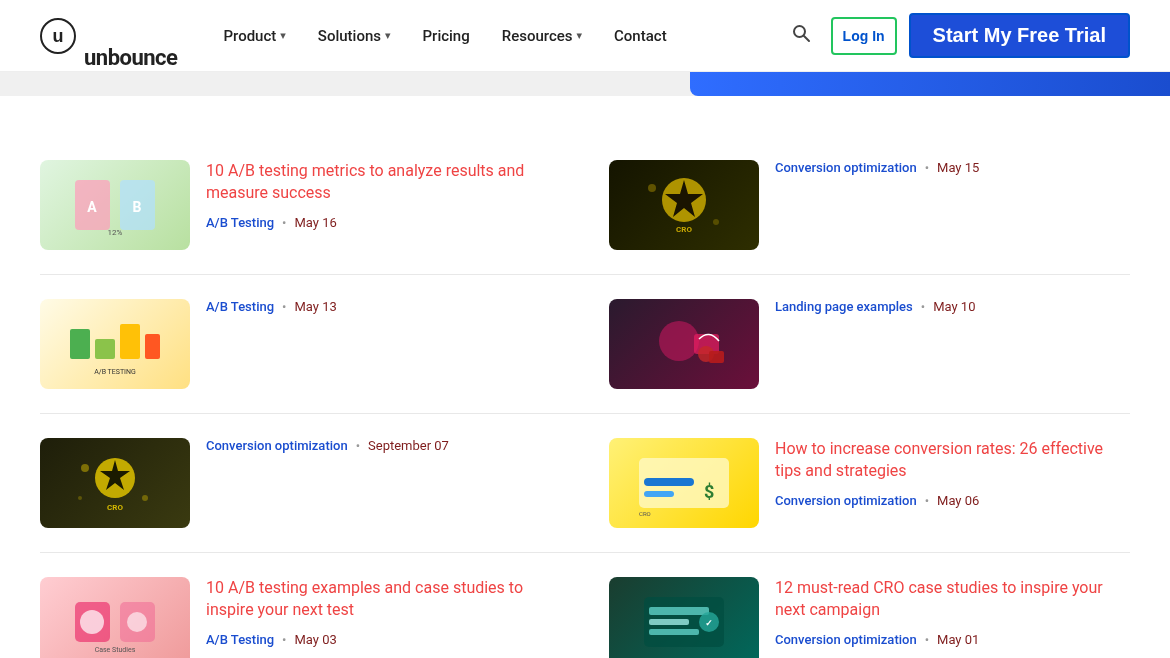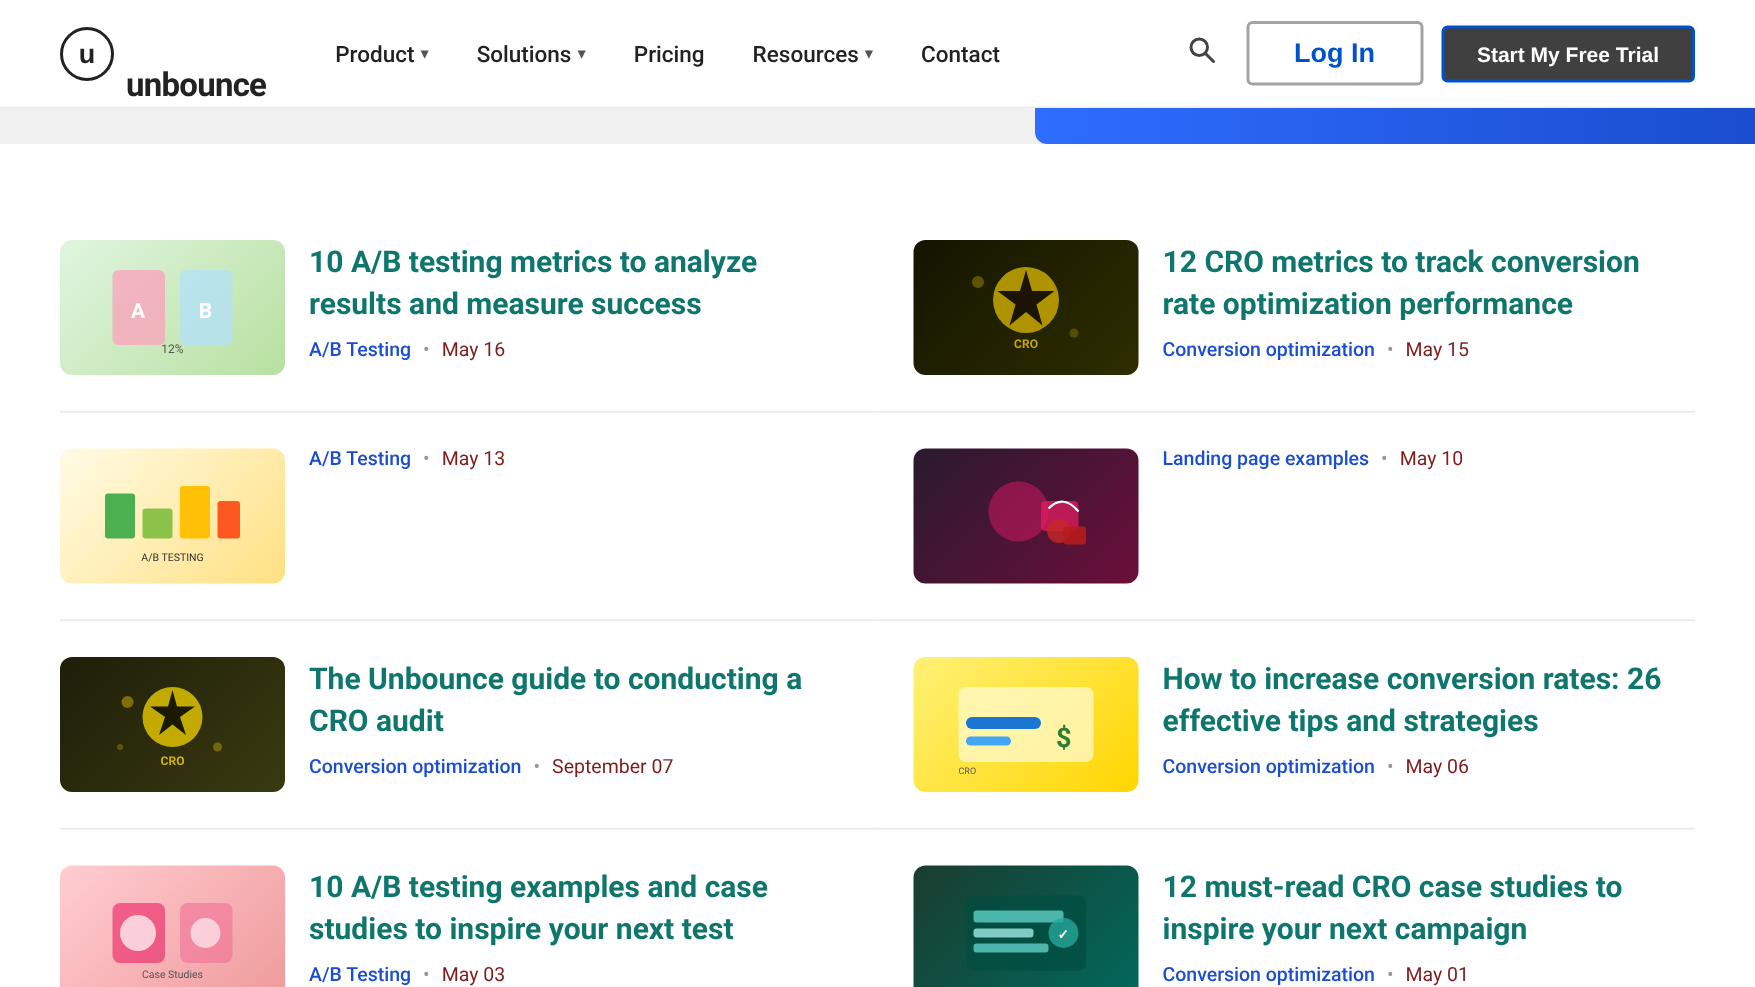--- a/index.html
+++ b/index.html
@@ -64,36 +64,36 @@
     }
     .search-icon-btn {
       background: none;
       border: none;
       cursor: pointer;
       padding: 8px;
       color: #444;
       font-size: 18px;
     }
     .login-btn {
-      padding: 9px 30px;
-      border: 2px solid #a3a3a3;
+      padding: 9px 10px;
+      border: 2px solid #22c55e;
       border-radius: 4px;
       background: #fff;
       color: #0052cc;
-      font-size: 18px;
+      font-size: 14px;
       font-weight: 600;
       cursor: pointer;
     }
     .trial-btn {
       padding: 9px 22px;
       border: 2px solid #0052cc;
       border-radius: 4px;
-      background: #404040;
+      background: #1d4ed8;
       color: #fff;
-      font-size: 14px;
+      font-size: 20px;
       font-weight: 600;
       cursor: pointer;
     }
 
     
     .top-banner {
       background: #f0f0f0;
       height: 24px;
       position: relative;
       overflow: hidden;
@@ -139,23 +139,23 @@
       overflow: hidden;
       display: flex;
       align-items: center;
       justify-content: center;
     }
 
     .article-content {
       flex: 1;
     }
     .article-title {
-      font-size: 20px;
-      font-weight: 700;
-      color: #0f766e;
+      font-size: 16px;
+      font-weight: 400;
+      color: #ef4444;
       line-height: 1.4;
       margin-bottom: 10px;
       text-decoration: none;
       display: block;
       cursor: pointer;
     }
     .article-meta {
       display: flex;
       align-items: center;
       gap: 8px;
@@ -259,21 +259,20 @@
         <svg width="100" height="70" viewBox="0 0 100 70">
       <circle cx="50" cy="30" r="22" fill="#c8a800" opacity="0.85"></circle>
       <polygon points="50,10 54,24 69,24 57,33 61,47 50,38 39,47 43,33 31,24 46,24" fill="#1a1400"></polygon>
       <text x="50" y="62" font-size="8" font-weight="bold" fill="#c8a800" text-anchor="middle">CRO</text>
       <circle cx="18" cy="18" r="4" fill="#c8a800" opacity="0.4"></circle>
       <circle cx="82" cy="52" r="3" fill="#c8a800" opacity="0.3"></circle>
     </svg>
       </div>
     </div>
     <div class="article-content">
-      <a class="article-title" href="#">12 CRO metrics to track conversion rate optimization performance</a>
       <div class="article-meta">
         <span class="article-category">Conversion optimization</span>
         <span class="meta-dot">•</span>
         <span class="article-date">May 15</span>
       </div>
     </div>
   </div>
       <div class="article-item">
     <div class="article-thumb" style="background: linear-gradient(135deg, #fffbe6 0%, #ffe082 100%);">
       <div class="thumb-inner">
@@ -321,21 +320,20 @@
       <circle cx="50" cy="30" r="20" fill="#d4b800" opacity="0.9"></circle>
       <polygon points="50,12 53,23 65,23 55,30 59,42 50,35 41,42 45,30 35,23 47,23" fill="#1a1a00"></polygon>
       <text x="50" y="62" font-size="8" font-weight="bold" fill="#d4b800" text-anchor="middle">CRO</text>
       <circle cx="20" cy="20" r="4" fill="#d4b800" opacity="0.5"></circle>
       <circle cx="80" cy="50" r="3" fill="#d4b800" opacity="0.4"></circle>
       <circle cx="15" cy="50" r="2" fill="#d4b800" opacity="0.3"></circle>
     </svg>
       </div>
     </div>
     <div class="article-content">
-      <a class="article-title" href="#">The Unbounce guide to conducting a CRO audit</a>
       <div class="article-meta">
         <span class="article-category">Conversion optimization</span>
         <span class="meta-dot">•</span>
         <span class="article-date">September 07</span>
       </div>
     </div>
   </div>
       <div class="article-item right-col">
     <div class="article-thumb" style="background: linear-gradient(135deg, #fff176 0%, #ffd600 100%);">
       <div class="thumb-inner">

